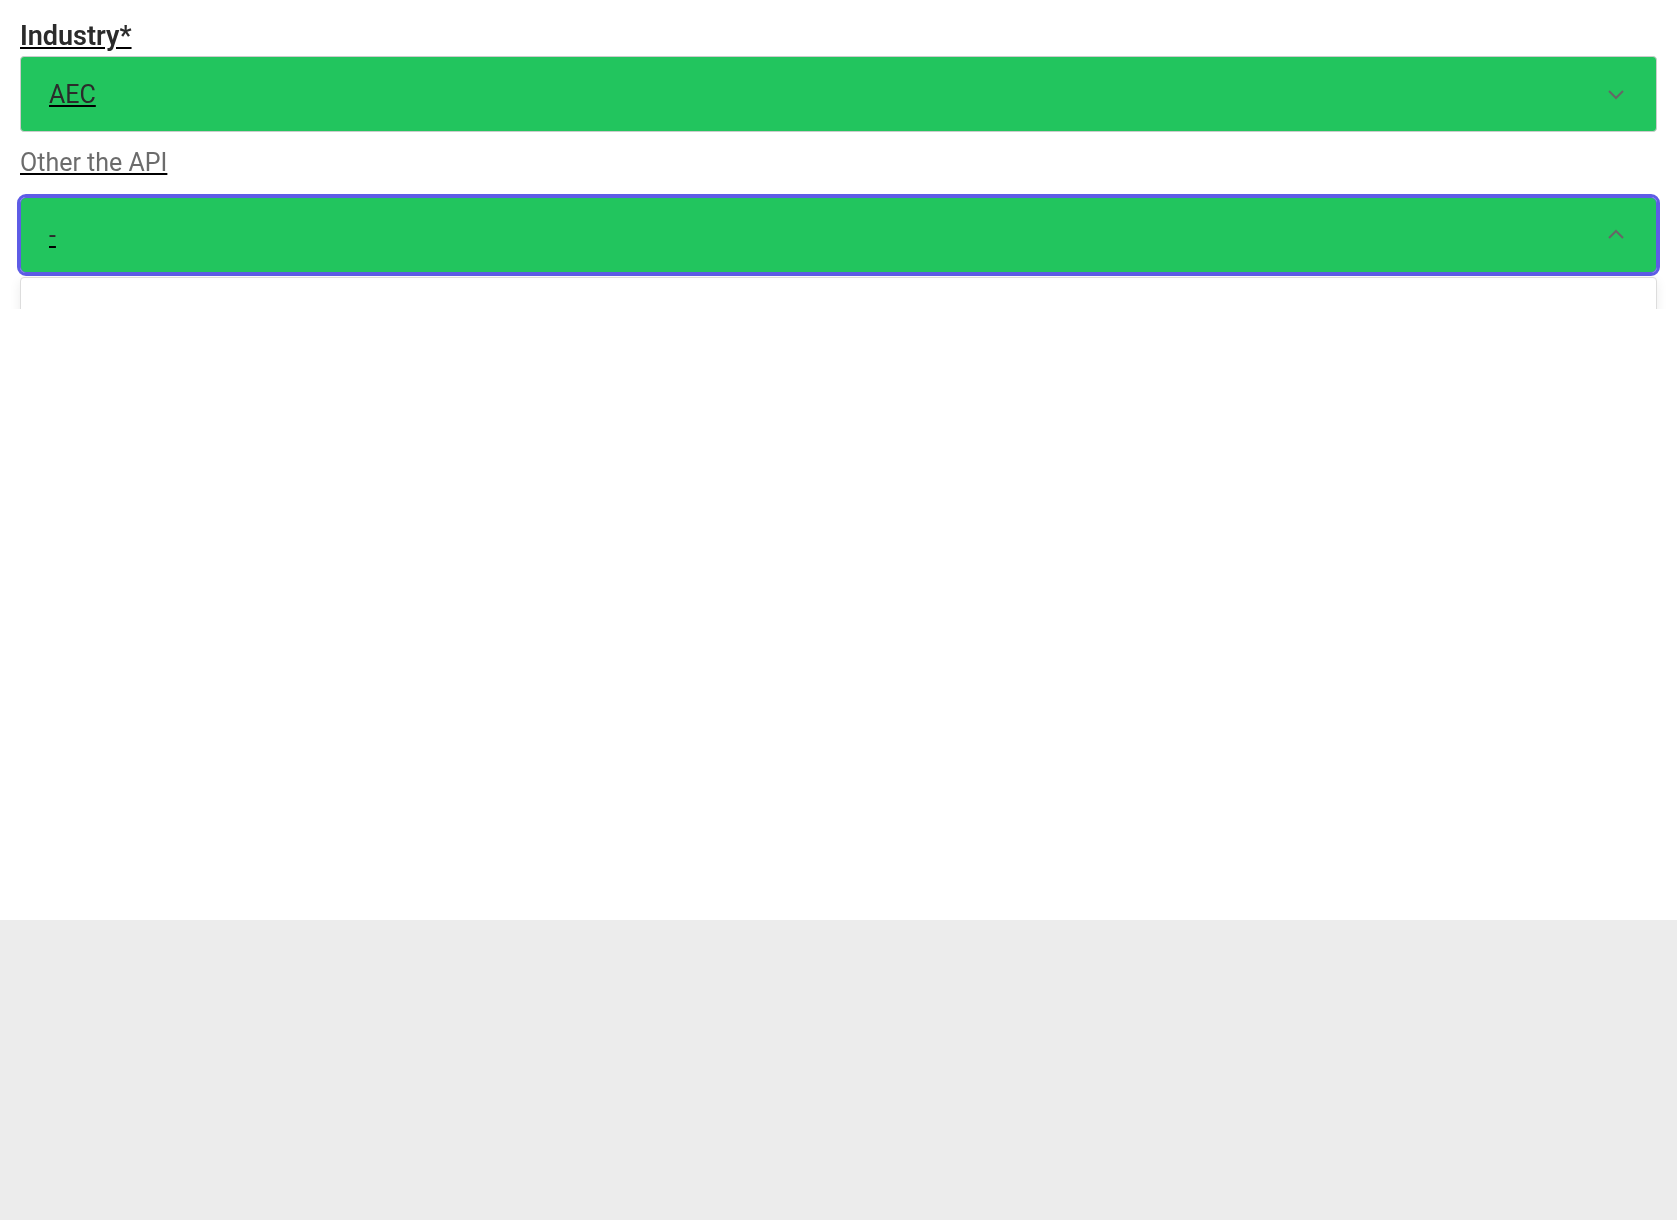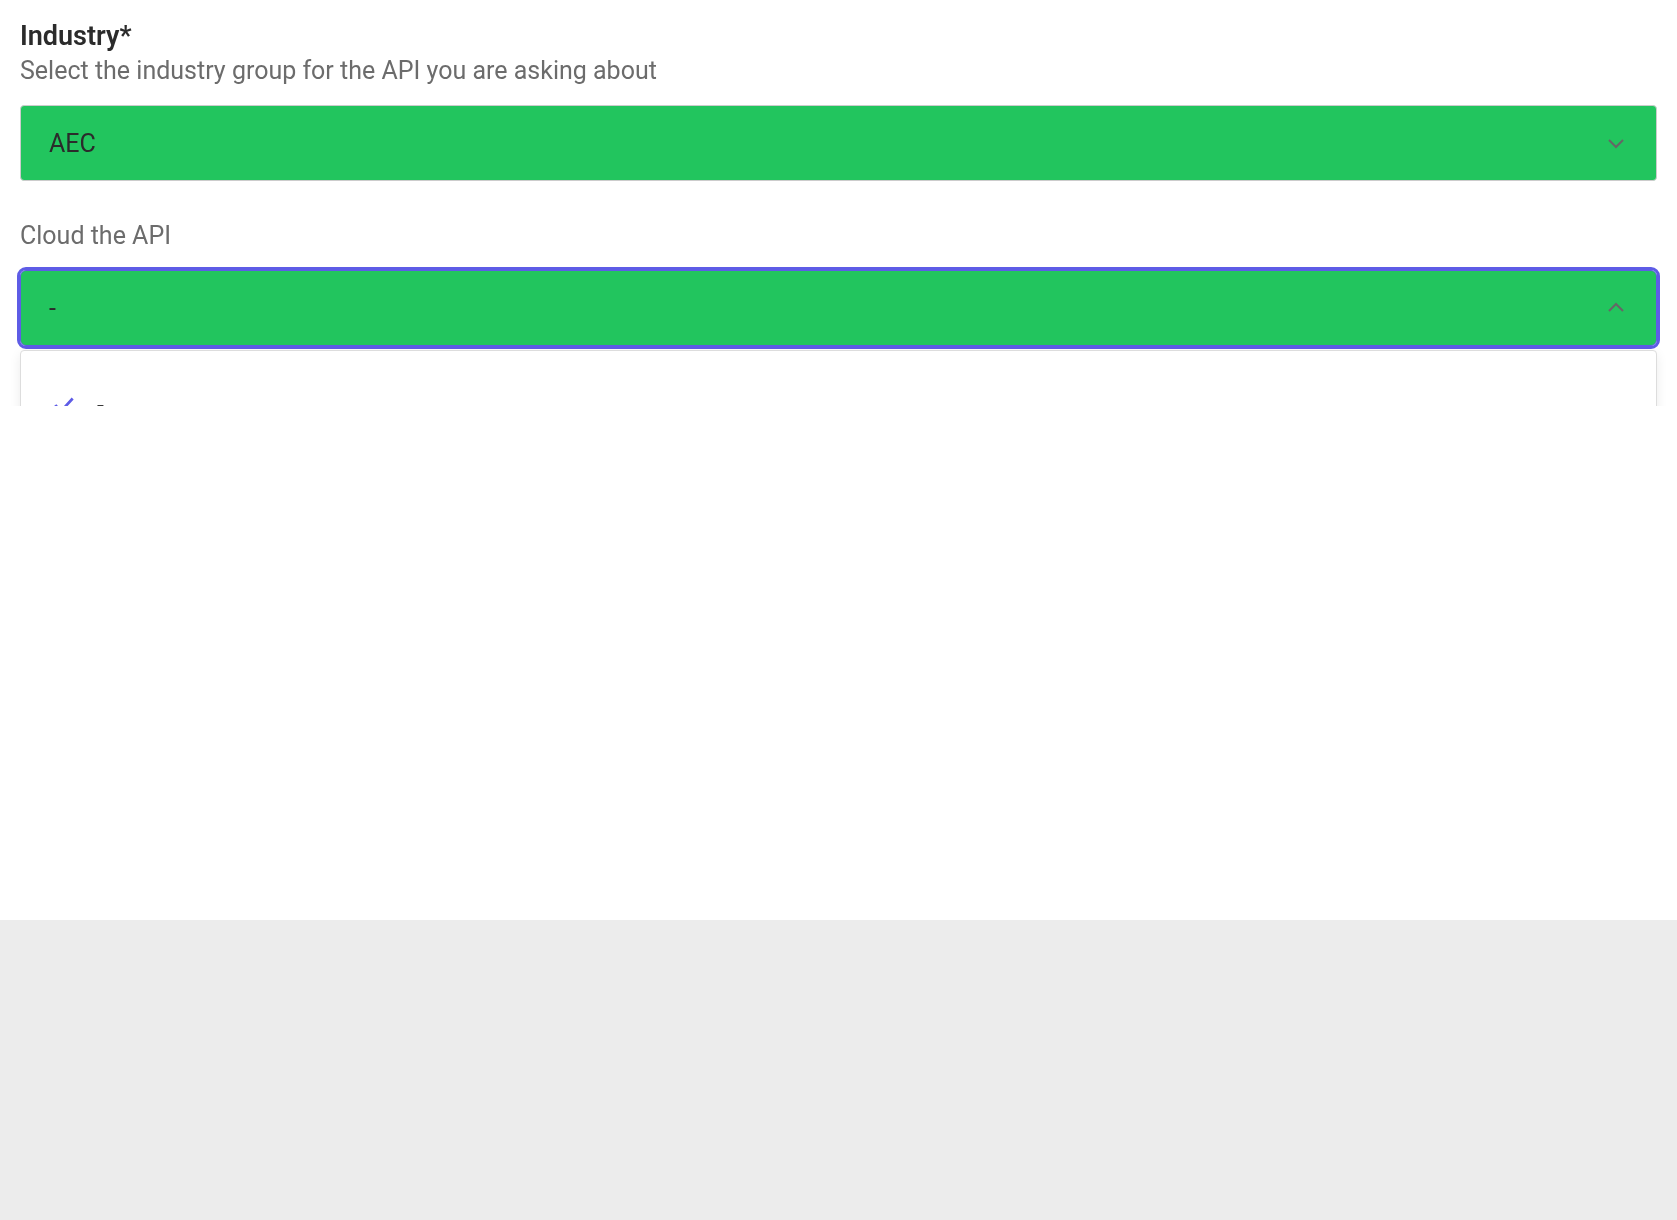--- a/index.html
+++ b/index.html
@@ -10,21 +10,22 @@
     body {
       font-family: -apple-system, BlinkMacSystemFont, "Segoe UI", Roboto, Helvetica, Arial, sans-serif;
       background: #ffffff;
       padding: 20px;
       width: 1677px;
     }
     .form-container {
       padding: 0 0 0 0;
     }
     .field-group {
-      margin-bottom: 40px;
+      margin-bottom: 16px;
+      text-decoration: underline;
     }
     .field-label {
       font-size: 27px;
       font-weight: 600;
       color: #2b2b2b;
       margin-bottom: 4px;
     }
     .field-description {
       font-size: 25px;
       color: #6c6c6c;
@@ -120,33 +121,32 @@
   </style>
 </head>
 <body>
 
 <div class="form-container">
 
   <div class="field-group">
     <div class="field-label">
       <span>Industry*</span>
     </div>
-    <div class="field-description">Select the industry group for the API you are asking about</div>
     <div class="select-box">
       <span>AEC</span>
       <span class="chevron">
         <svg viewBox="0 0 24 24">
             <polyline points="5 9 12 16 19 9"></polyline>
           </svg>
       </span>
     </div>
   </div>
 
   <div class="field-group">
-    <div class="field-description">Cloud the API</div>
+    <div class="field-description">Other the API</div>
     <div class="dropdown">
       <div class="select-box focused">
         <span>-</span>
         <span class="chevron">
           <svg viewBox="0 0 24 24">
               <polyline points="5 15 12 8 19 15"></polyline>
             </svg>
         </span>
       </div>
       <div class="dropdown-menu">

